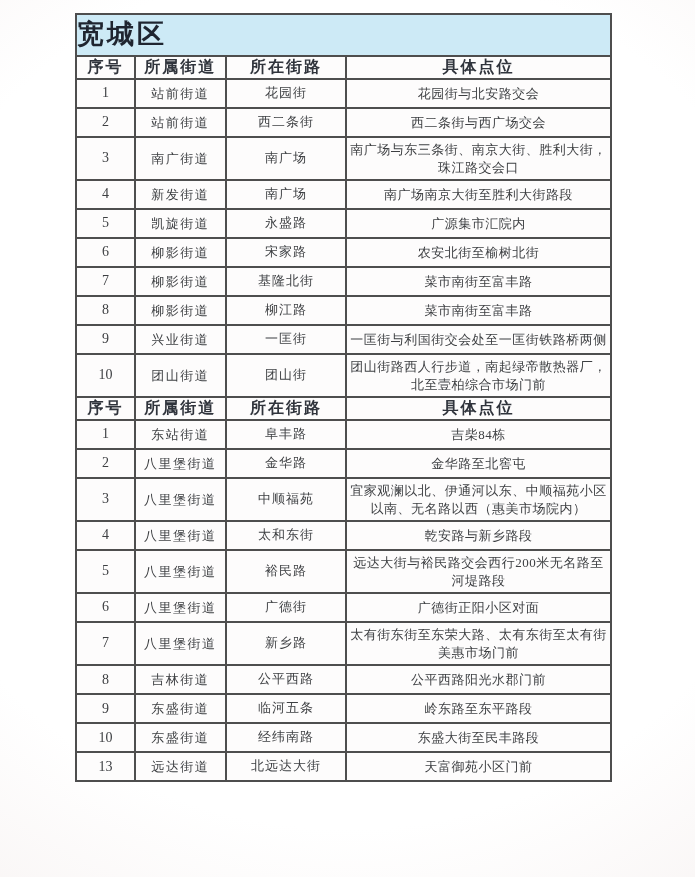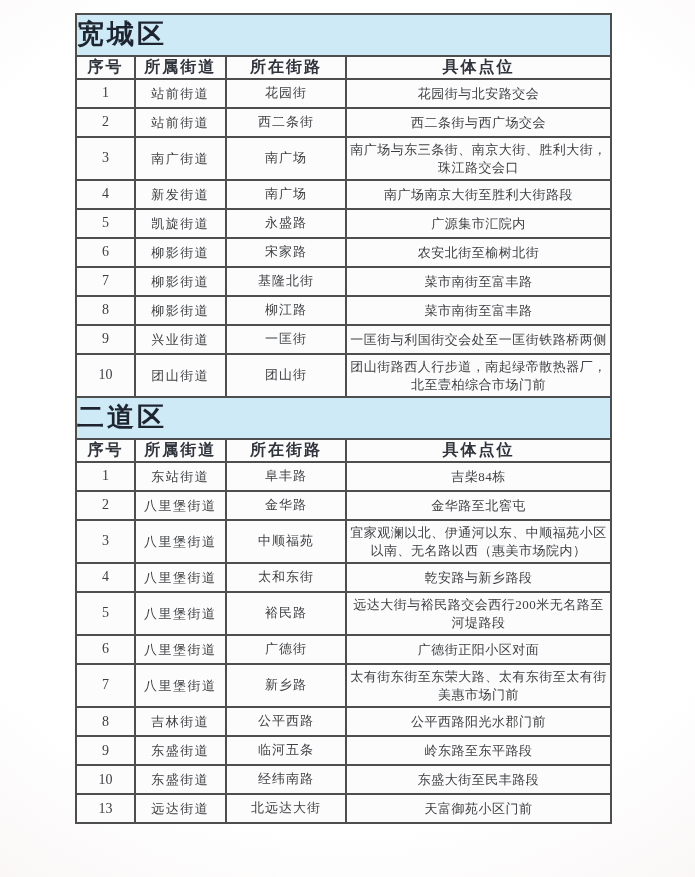--- a/index.html
+++ b/index.html
@@ -145,23 +145,20 @@
       </table>
       <table class="district-table">
         <colgroup>
           <col style="width: 11%;">
           <col style="width: 17%;">
           <col style="width: 22.5%;">
           <col style="width: 49.5%;">
         </colgroup>
         <tbody>
           <tr>
-            <td colspan="4" class="district-title">二道区</td>
-          </tr>
-          <tr>
             <td class="header-cell">序号</td>
             <td class="header-cell">所属街道</td>
             <td class="header-cell">所在街路</td>
             <td class="header-cell">具体点位</td>
           </tr>
           <tr>
             <td class="cell col-0">1</td>
             <td class="cell col-1">东站街道</td>
             <td class="cell col-2">阜丰路</td>
             <td class="cell col-3">吉柴84栋</td>

